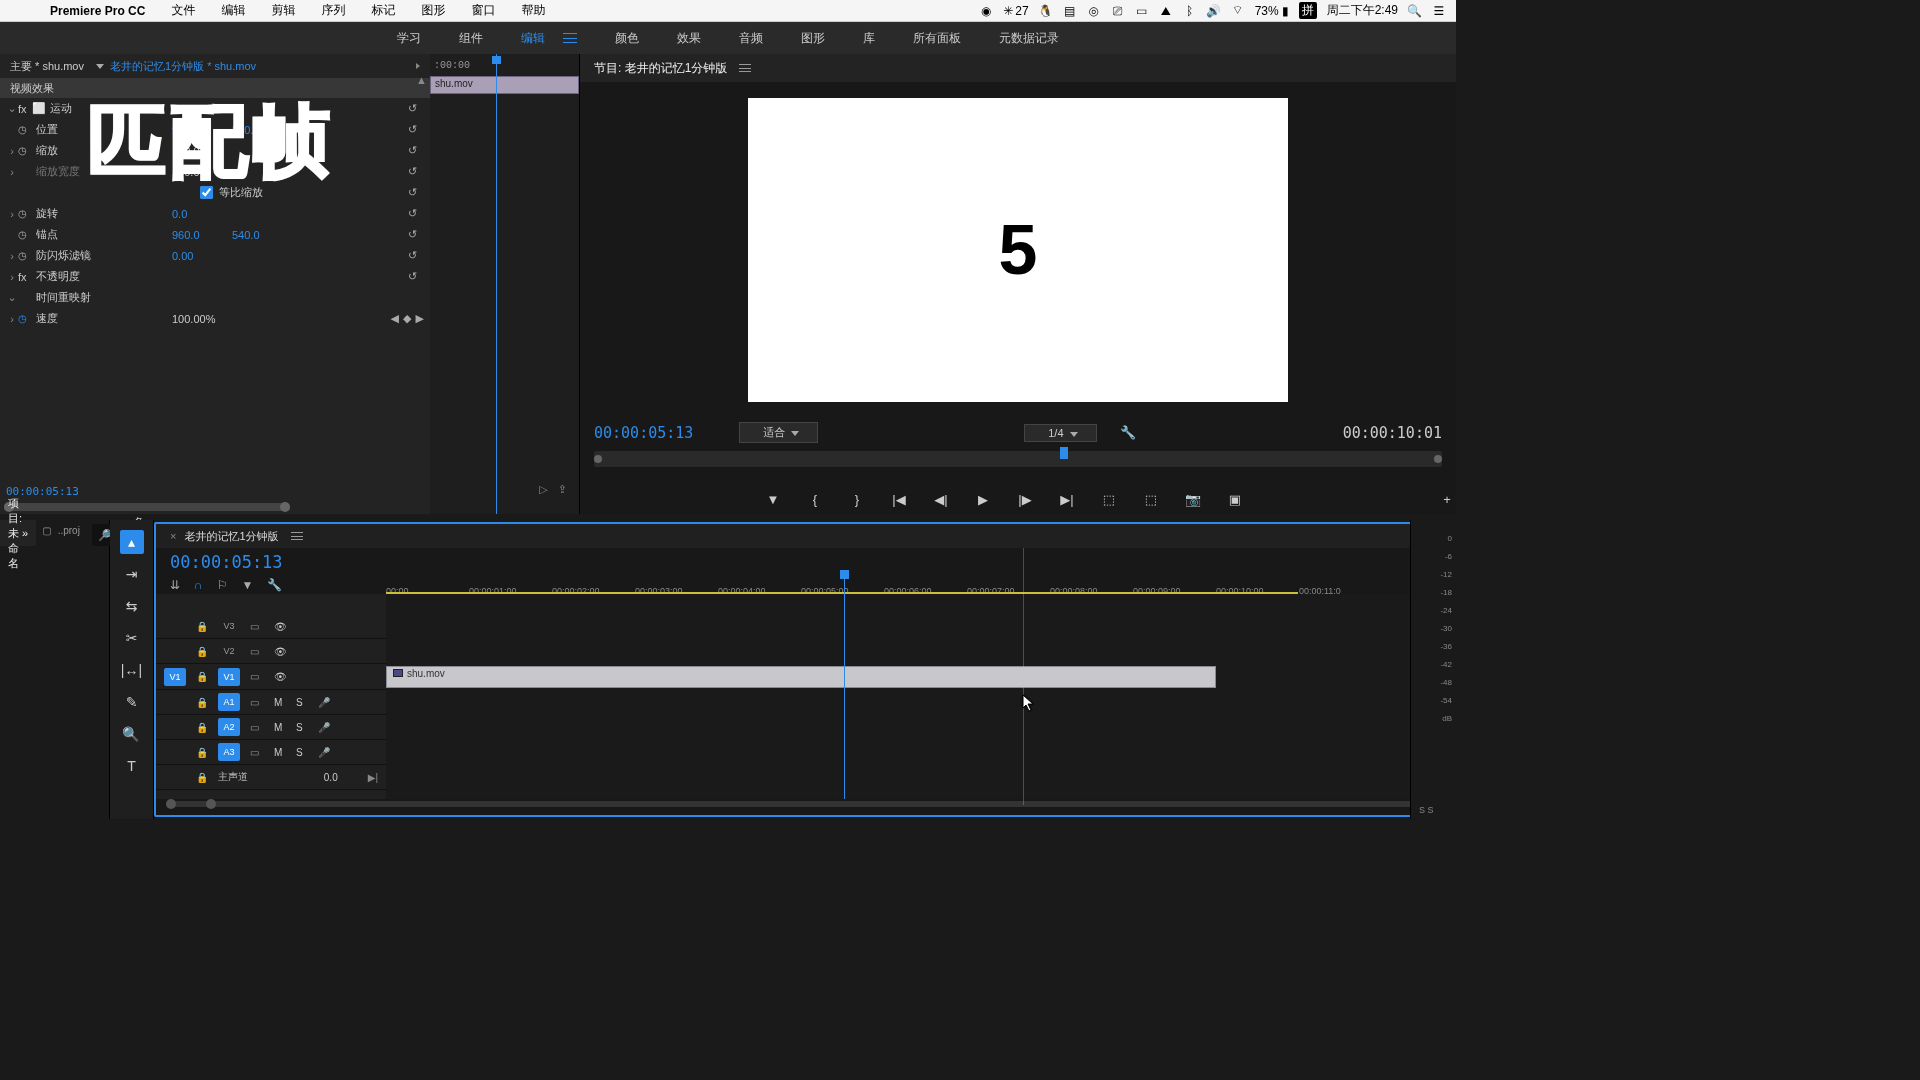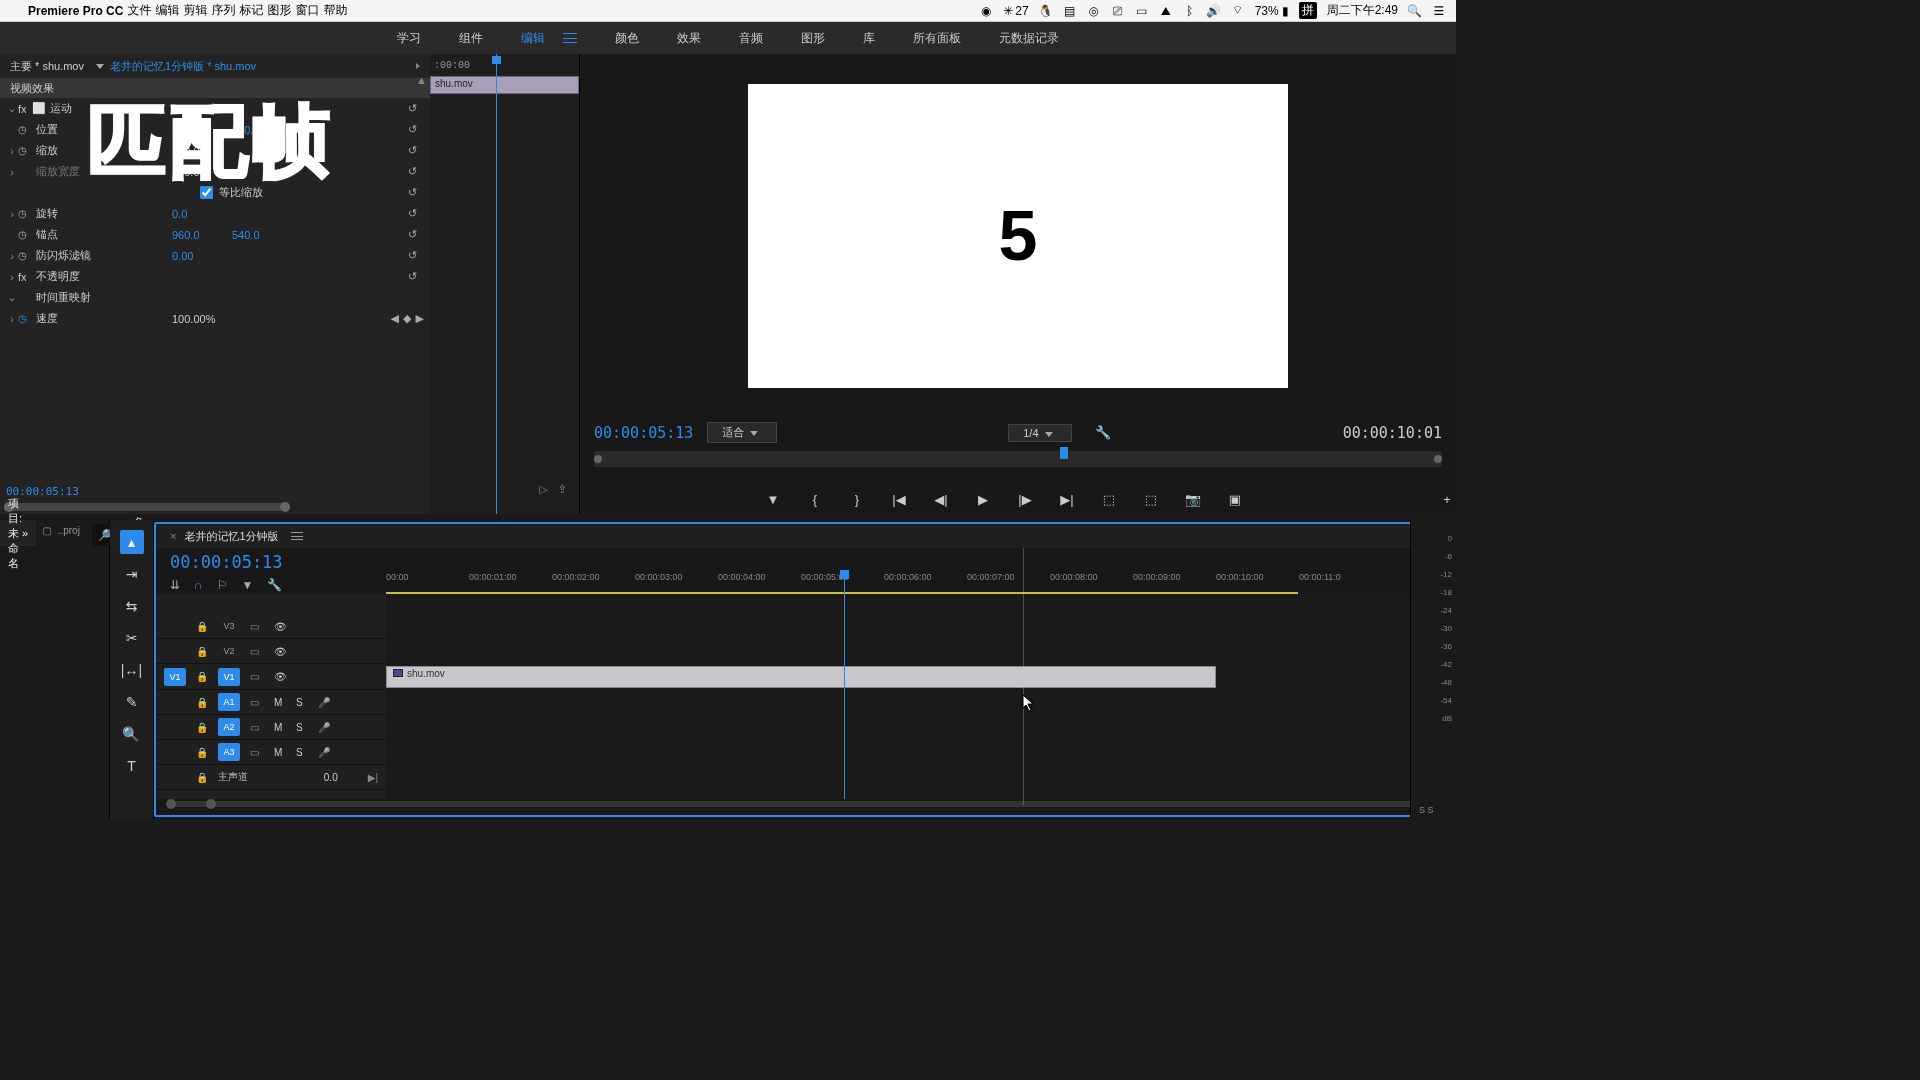--- a/index.html
+++ b/index.html
@@ -1,20 +1,20 @@
 <!DOCTYPE html>
 <html><head>
 <meta charset="utf-8">
 <style>
 * { margin: 0; padding: 0; box-sizing: border-box; font-family: -apple-system, "Helvetica Neue", Arial, sans-serif; }
 body { width: 1456px; height: 819px; background: #1a1a1a; color: #ccc; font-size: 11px; overflow: hidden; position: relative; }
 
 
 .macbar { height: 22px; background: #f5f5f6; display: flex; align-items: center; padding: 0 10px; color: #000; font-size: 12px; border-bottom: 1px solid #ccc; }
-.macbar .left { display: flex; gap: 4px; align-items: center; }
+.macbar .left { display: flex; gap: 26px; align-items: center; }
 .macbar .right { margin-left: auto; display: flex; gap: 10px; align-items: center; }
 .macbar .bold { font-weight: 600; }
 .mico { width: 14px; height: 14px; display: inline-flex; align-items: center; justify-content: center; font-size: 12px; }
 
 
 .wsbar { height: 32px; background: #2a2a2a; display: flex; align-items: center; justify-content: center; gap: 38px; font-size: 12px; color: #ccc; }
 .wsbar .ws { cursor: pointer; }
 .wsbar .ws.active { color: #2d8ceb; }
 .wsbar .ws.active::after { content:""; display:inline-block; width:6px; height:6px; margin-left:6px;}
 .wshamb { width:14px;height:10px;display:inline-block;border-top:1px solid #2d8ceb;border-bottom:1px solid #2d8ceb;position:relative;vertical-align:middle;margin-left:6px;}
@@ -62,21 +62,21 @@
 .ecScroll .sb { height:8px; background:#444; border-radius:4px; flex:1; margin:0 4px; position:relative; }
 .ecScroll .sb .hnd { position:absolute; width:10px; height:10px; background:#666; border-radius:50%; top:-1px; }
 
 
 .progtabs { height:28px; display:flex; align-items:center; padding:0 14px; font-size:12px; color:#eee; background:#232323; gap:8px;}
 .progbody { flex:1; display:flex; align-items:center; justify-content:center; background:#181818; }
 .progcanvas { width:540px; height:304px; background:#fff; display:flex; align-items:center; justify-content:center; font-size:70px; font-weight:700; color:#000; }
 .progctrl { height:66px; background:#181818; padding:4px 14px 0 14px; }
 .progctrl .row1 { display:flex; align-items:center; gap:14px; font-size:13px; }
 .progctrl .tc { color:#2d8ceb; font-family:monospace; font-size:15px; }
-.progctrl .fitdd { background:#2a2a2a; border:1px solid #444; color:#ccc; font-size:11px; padding:2px 18px 2px 14px; position:relative;}
+.progctrl .fitdd { background:#2a2a2a; border:1px solid #444; color:#ccc; font-size:11px; padding:2px 18px 2px 23px; position:relative;margin-left:32px;}
 .progctrl .endtc { margin-left:auto; color:#ccc; font-family:monospace; font-size:15px;}
 .progctrl .wrench { color:#aaa; font-size:13px; margin-left:10px;}
 .progscrub { height:16px; margin-top:8px; position:relative; background:#2a2a2a; border-radius:2px; }
 .progscrub .dot { position:absolute; width:8px; height:8px; background:#666; border-radius:50%; top:4px; }
 .progscrub .ph { position:absolute; width:8px; height:12px; background:#2d8ceb; top:-4px; left:55%; }
 .progtrans { height:30px; display:flex; align-items:center; justify-content:center; gap:24px; color:#ccc; font-size:13px; }
 .progtrans .btn { width:18px; text-align:center; cursor:pointer; }
 .progtrans .plus { margin-left:auto; }
 
 
@@ -94,21 +94,21 @@
 
 .tlpanel { flex:1; background:#181818; position:relative; border:2px solid #2d8ceb; border-radius:2px; margin:2px 4px 2px 0; overflow:hidden;}
 .tlhdr { height:24px; display:flex; align-items:center; padding:0 14px; font-size:11px; color:#ddd; gap:8px; background:#202020;}
 .tltc { font-family:monospace; font-size:17px; color:#2d8ceb; padding:4px 14px; }
 .tltoolrow { display:flex; gap:14px; padding:2px 14px 6px 14px; color:#aaa; font-size:12px;}
 .tltoolrow .ti { cursor:pointer; }
 
 .tlbody { display:flex; position:absolute; top:70px; left:0; right:0; bottom:16px; }
 .tlheaders { width:230px; background:#202020; }
 .tlruler { position:absolute; left:230px; right:14px; top:-22px; height:22px; }
-.tlruler .rt { position:absolute; font-size:9px; color:#888; top:0; }
+.tlruler .rt { position:absolute; font-size:9px; color:#888; top:14px; }
 .tlruler .yb { position:absolute; bottom:0; left:0; right:138px; height:2px; background:#cdbf39; }
 .tltracks { position:absolute; left:230px; right:14px; top:0; bottom:0; background:#1a1a1a; }
 .tlplayhead { position:absolute; top:-22px; bottom:0; width:1px; background:#2d8ceb; left:458px; z-index:5;}
 .tlplayheadH { position:absolute; top:-24px; left:454px; width:9px; height:9px; background:#2d8ceb; z-index:6;}
 .tlclip { position:absolute; height:22px; background:#c7c7cc; border:1px solid #8a8a94; top:72px; left:0; width:830px; font-size:10px; color:#333; padding:1px 6px;}
 .tlclip .cic { display:inline-block; width:10px; height:8px; background:#4a4a88; margin-right:4px; border:1px solid #222;}
 
 .trkrow { height:25px; display:flex; align-items:center; gap:10px; padding:0 8px; font-size:10px; color:#bbb; border-bottom:1px solid #111;}
 .trkrow.tall { height:26px;padding-left:8px; }
 .trkrow .src { width:22px; height:18px; background:#2d8ceb; color:#fff; display:flex; align-items:center; justify-content:center; border-radius:2px; font-size:9px;}
@@ -302,20 +302,24 @@
       </div>
       <div style="position:absolute;bottom:16px;left:6px;color:#2d8ceb;font-family:monospace;font-size:11px;">00:00:05:13</div>
       <div style="position:absolute;bottom:18px;right:12px;display:flex;gap:10px;color:#888;">
         <span>▷</span>
         <span>⇪</span>
       </div>
     </div>
   </div>
 
   <div class="rightp">
+    <div class="progtabs">
+      <span>节目: 老井的记忆1分钟版</span>
+      <span class="hamb"></span>
+    </div>
     <div class="progbody">
       <div class="progcanvas">
         <span>5</span>
       </div>
     </div>
     <div class="progctrl">
       <div class="row1">
         <span class="tc">00:00:05:13</span>
         <span class="fitdd"><span>适合</span><span class="chevd"></span></span>
         <span class="fitdd" style="margin-left:auto"><span>1/4</span><span class="chevd"></span></span>

